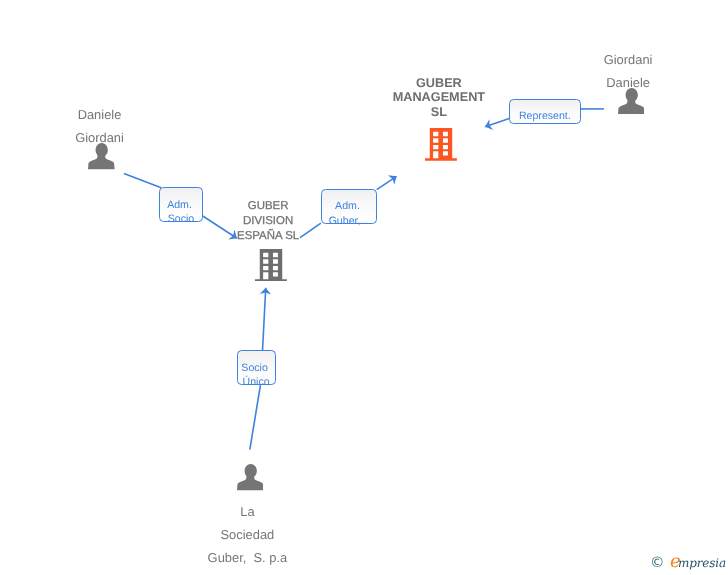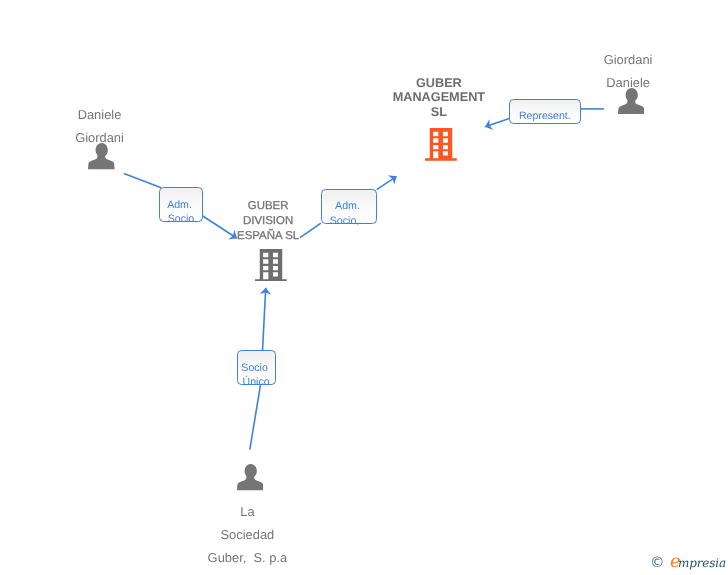--- a/index.html
+++ b/index.html
@@ -76,21 +76,21 @@
   <div class="ico" style="left:236.9px;top:464.4px;">
     <svg width="26.59" height="26.16" viewBox="0 0 26.59 26.16">
         <path fill="#757575" d="M13.72 0 C10.34 0 7.60 3.14 7.60 7.02 C7.60 10.90 10.34 14.04 13.72 14.04 C17.10 14.04 19.84 10.90 19.84 7.02 C19.84 3.14 17.10 0 13.72 0 Z M9.45 11.90 C9.45 14.30 9.20 15.30 7.95 15.95 C6.00 16.95 3.35 17.70 2.00 18.55 C0.62 19.42 0.30 20.30 0.30 22.20 L0.0 26.16 H26.59 L26.29 22.20 C26.29 20.30 25.97 19.42 24.59 18.55 C23.24 17.70 20.59 16.95 18.64 15.95 C17.39 15.30 17.14 14.30 17.14 11.90 Z"></path>
       </svg>
   </div>
   <div class="node-label" style="left:190.4px;top:499.7px;width:114px;">La
 Sociedad
 Guber,  S. p.a</div>
 
   <div class="rel-box" style="left:158.85px;top:187px;width:44.3px;height:35.4px;"><span>Adm. </span><span>Socio</span></div>
-  <div class="rel-box" style="left:320.55px;top:188.9px;width:56.8px;height:35.2px;"><span>Adm. </span><span>Socio,...</span></div>
+  <div class="rel-box" style="left:320.55px;top:188.9px;width:56.8px;height:35.2px;"><span>Adm. </span><span>Guber,...</span></div>
   <div class="rel-box" style="left:508.6px;top:99.4px;width:72.5px;height:25px;padding-top:9px;"><span>Represent.</span></div>
   <div class="rel-box" style="left:236.6px;top:350.3px;width:39px;height:35.2px;"><span>Socio </span><span>Único</span></div>
 
   <div class="logo" style="left:650px;top:556px;">
     <span class="wm-c">©</span>
       <span class="wm-e">e</span>
       <span class="wm-r">mpresia</span>
   </div>
 
 </div>

